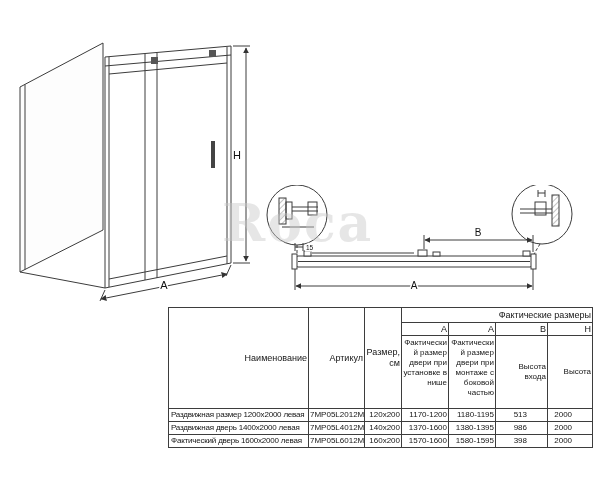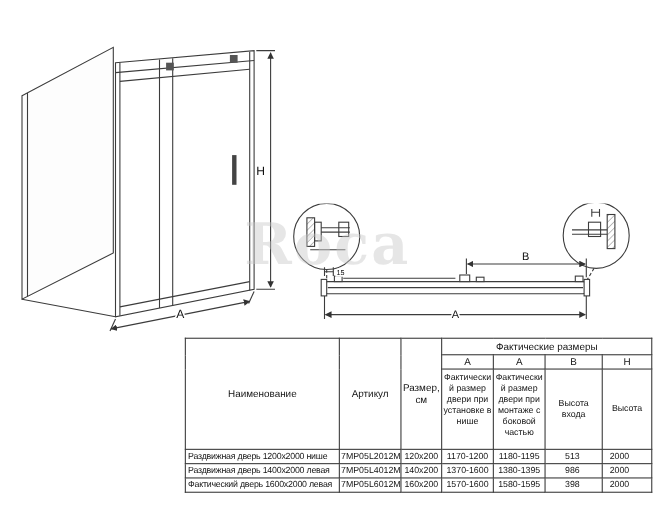--- a/index.html
+++ b/index.html
@@ -17,21 +17,21 @@
   svg { position:absolute; z-index:1; }
   svg.iso  { left:5px;   top:8px; }
   svg.plan { left:252px; top:185px; }
   svg text { font-family:"Liberation Sans", sans-serif; fill:#111; }
   .dimtext { paint-order:stroke; stroke:#ffffff; stroke-width:3px; }
 
   .spec-table { position:absolute; left:168px; top:307px; z-index:2; }
   .spec-table table { border-collapse:collapse; table-layout:fixed; width:424px; background:#fff; }
   .spec-table td {
     border:1px solid #3d3d3d; font-size:8.5px; line-height:1.2; color:#151515;
-    text-align:center; vertical-align:middle; padding:0 1px;
+    text-align:right; vertical-align:middle; padding:0 1px;
     overflow:hidden; overflow-wrap:break-word;
   }
   tr.h1 { height:15px; }  tr.h2 { height:13px; }
   tr.h3 { height:73px; }  tr.data { height:13px; }
   td.hdr  { font-size:9px; }
   td.desc { font-size:8px; line-height:1.25; }
   td.va-top { vertical-align:top; padding-top:2px; }
   td.name { text-align:left; padding-left:2px; white-space:nowrap; font-size:8px; letter-spacing:-0.2px; }
   td.art  { white-space:nowrap; font-size:8px; }
   td.size { white-space:nowrap; font-size:8px; }
@@ -172,21 +172,21 @@
           <td class="hdr">B</td>
           <td class="hdr">H</td>
         </tr>
         <tr class="h3">
           <td class="desc va-top">Фактический размер двери при установке в нише</td>
           <td class="desc va-top">Фактический размер двери при монтаже с боковой частью</td>
           <td class="desc">Высота входа</td>
           <td class="desc">Высота</td>
         </tr>
         <tr class="data">
-          <td class="name">Раздвижная дверь 1200x2000 нише</td>
+          <td class="name">Раздвижная размер 1200x2000 левая</td>
           <td class="art">7MP05L2012M</td>
           <td class="size">120x200</td>
           <td class="num">1170-1200</td>
           <td class="num">1180-1195</td>
           <td class="rnum">513</td>
           <td class="rnum">2000</td>
         </tr>
         <tr class="data">
           <td class="name">Раздвижная дверь 1400x2000 левая</td>
           <td class="art">7MP05L4012M</td>

